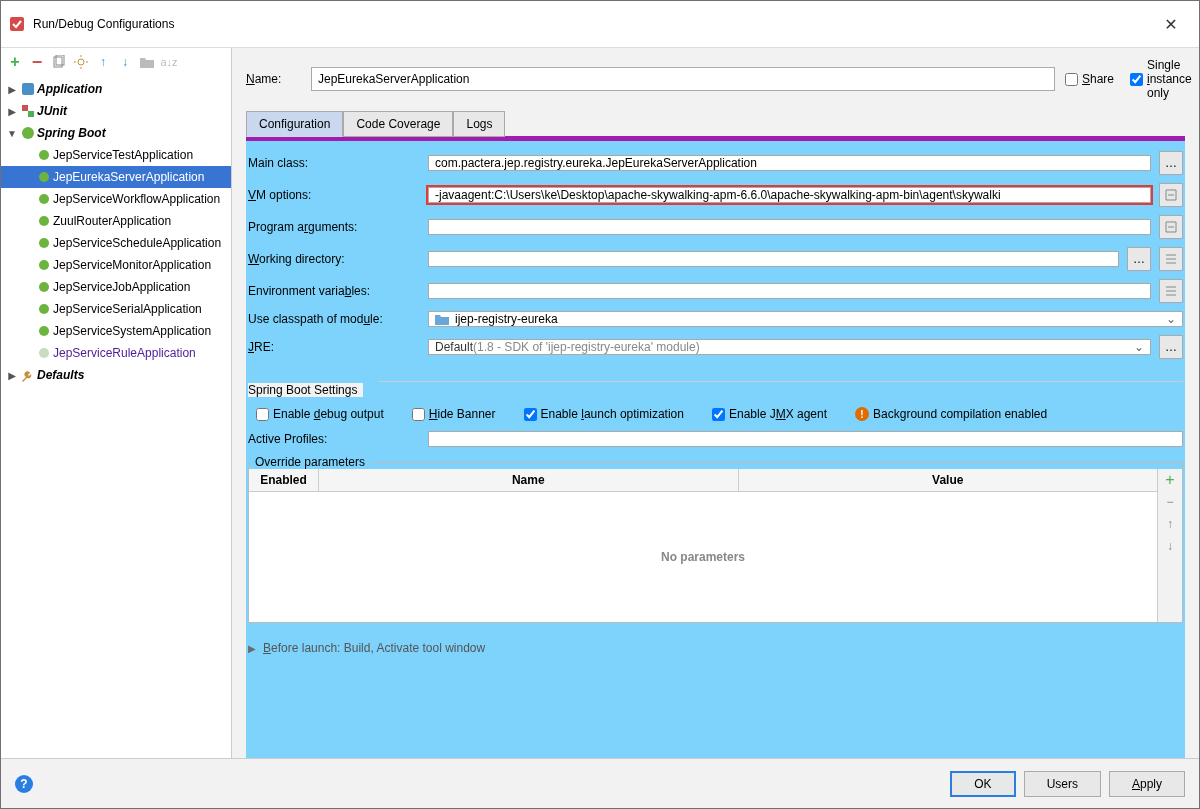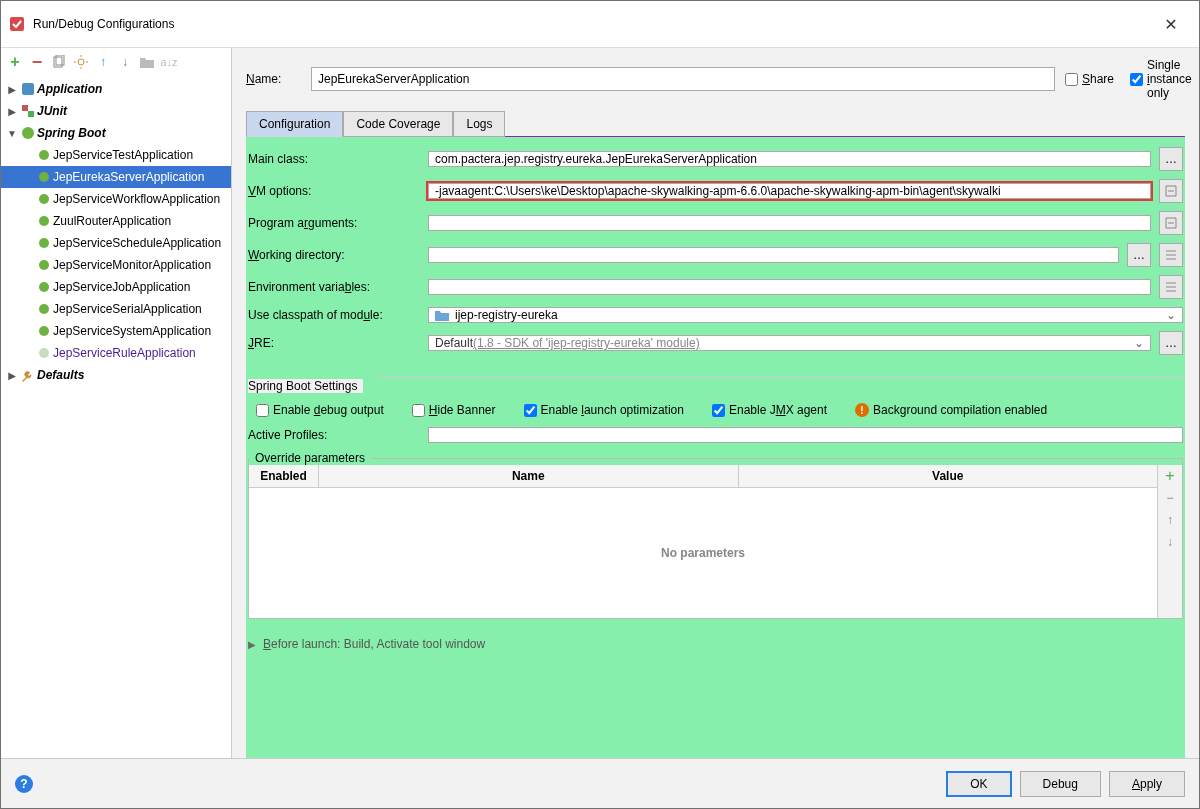--- a/index.html
+++ b/index.html
@@ -118,24 +118,24 @@
     position: relative;
     top: 1px;
   }
   .tab.active {
     background: #c9d8ee;
     border-bottom: 1px solid #c9d8ee;
     font-weight: 400;
   }
   .panel {
     flex: 1;
-    border-top: 1px solid #a21caf;
+    border-top: 5px solid #a21caf;
     padding: 10px 2px;
     overflow: auto;
-    background: #86efac;
+    background: #7dd3fc;
   }
   .form-row {
     display: flex;
     align-items: center;
     margin-bottom: 8px;
     gap: 8px;
   }
   .form-row label.lbl {
     width: 172px;
   }
@@ -240,21 +240,21 @@
     border: 1px solid #aaa;
     background: #e8e8e8;
     cursor: pointer;
     font: inherit;
   }
   .btn.primary {
     border: 2px solid #2a7de1;
     background: #e8e8e8;
   }
   .select-jre { color:#333; }
-  .select-jre .muted { color:#888;text-decoration:underline; }
+  .select-jre .muted { color:#888; }
 </style>
 </head>
 <body>
 
 <div class="window">
   <div class="titlebar">
     <span class="titlebar-icon">
       <svg width="16" height="16">
           <rect x="1" y="1" width="14" height="14" fill="#d64a4a" rx="2"></rect>
           <path d="M4 8l3 3 5-6" stroke="#fff" stroke-width="2" fill="none"></path>
@@ -554,16 +554,16 @@
           <span class="tri">▶</span>
           <span><u>B</u>efore launch: Build, Activate tool window</span>
         </div>
       </div>
     </div>
   </div>
 
   <div class="footer">
     <div class="help">?</div>
     <button class="btn primary">OK</button>
-    <button class="btn">Debug</button>
+    <button class="btn">Users</button>
     <button class="btn"><u>A</u>pply</button>
   </div>
 </div>
 
 </body></html>

